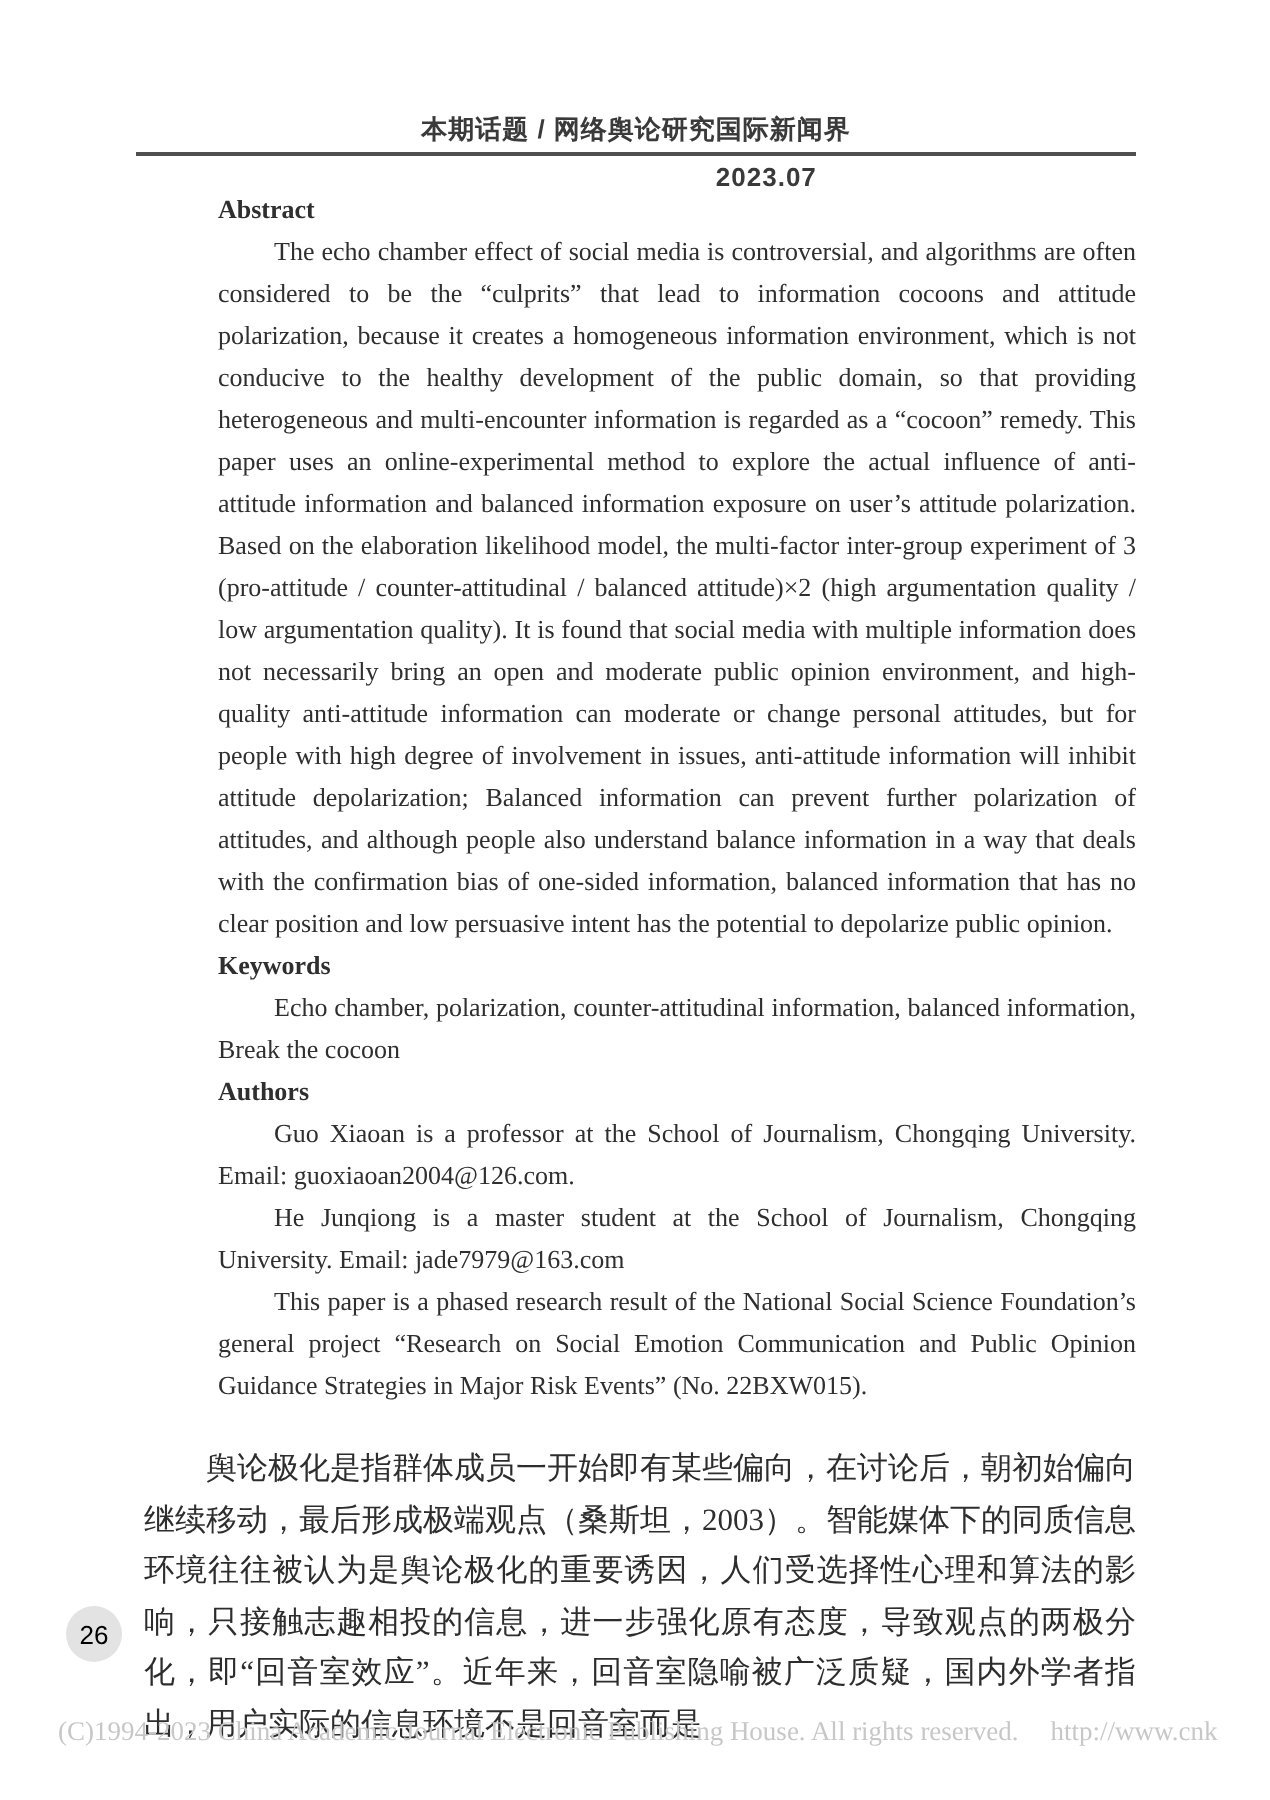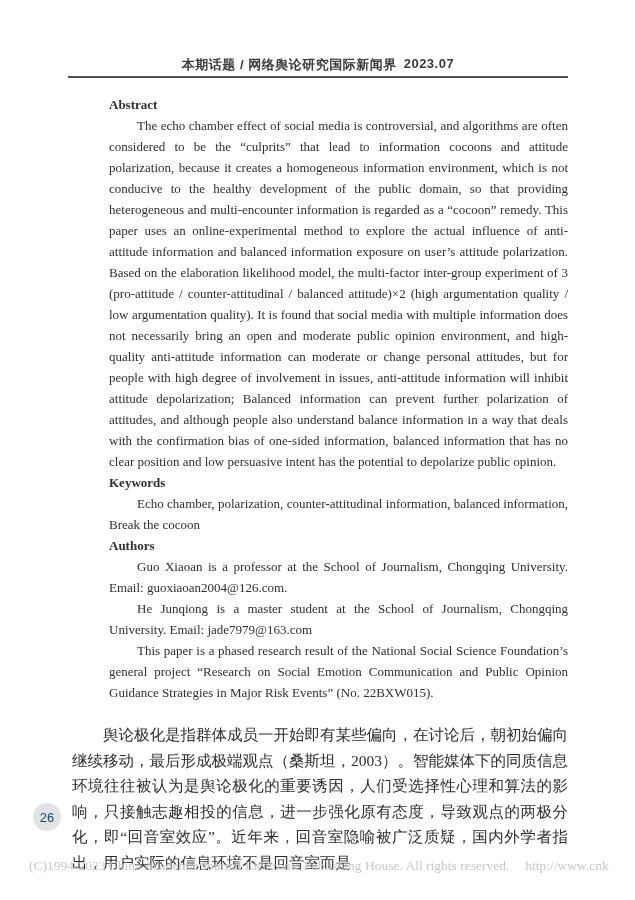--- a/index.html
+++ b/index.html
@@ -15,21 +15,21 @@
     top: 56px; left: 68px; right: 67px;
     display: flex;
     justify-content: center;
     align-items: baseline;
     font-family: "Liberation Sans", "DejaVu Sans", sans-serif;
     font-size: 13px;
     font-weight: 600;
     color: #3a3a3a;
     letter-spacing: 0.5px;
   }
-  .hdr-right { display: flex; gap: 7px; }
+  .hdr-right { display: flex; gap: 7px; flex-direction: column; }
   .header-rule {
     position: absolute;
     top: 76px; left: 68px; right: 67px;
     border-top: 2px solid #4f4f4f;
   }
   .content {
     position: absolute;
     top: 94px; left: 68px;
     width: 500px;
   }
@@ -55,21 +55,21 @@
     position: absolute;
     left: 33px; top: 803px;
     width: 28px; height: 28px;
     border-radius: 50%;
     background: #e3e3e3;
     display: flex;
     align-items: center;
     justify-content: center;
     font-family: "Liberation Sans", "DejaVu Sans", sans-serif;
     font-size: 13px;
-    color: #0c4a6e;
+    color: #000000;
   }
   .page-footer {
     position: absolute;
     left: 29px; top: 858px;
     width: 650px;
     white-space: nowrap;
     font-size: 13.5px;
     color: #c7c7c7;
     display: flex;
     gap: 16px;

